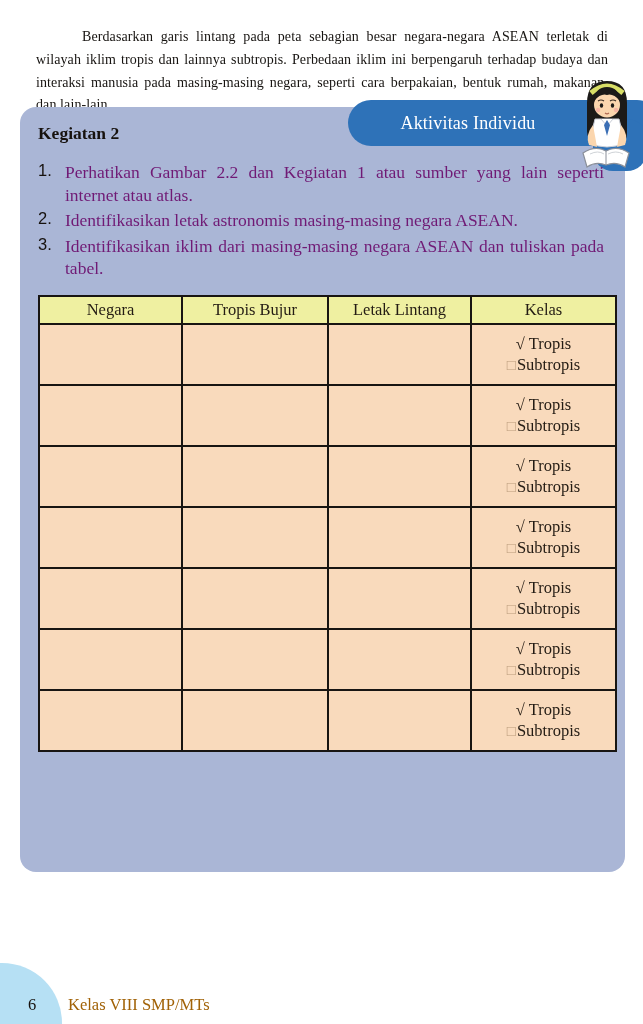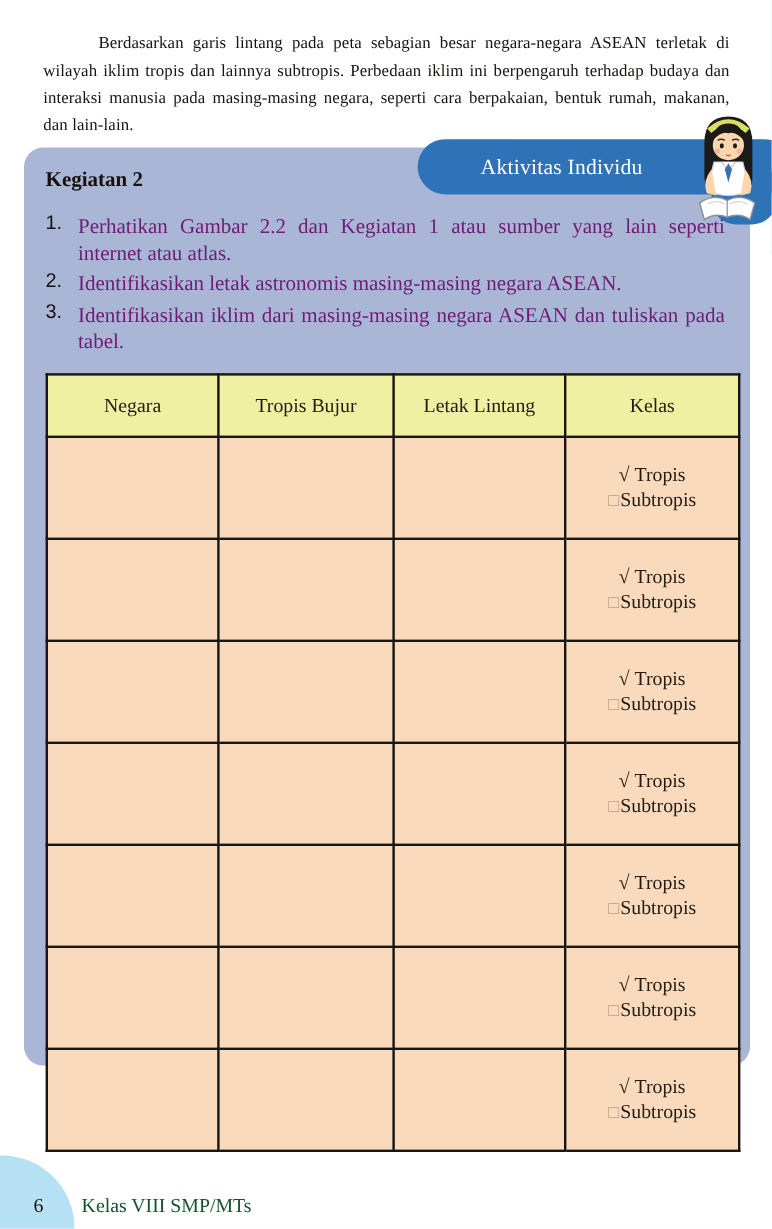--- a/index.html
+++ b/index.html
@@ -11,21 +11,21 @@
 
   
   .intro {
     position:absolute; left:36px; top:12px; width:572px;
     font-size:14px; line-height:22.8px; color:#161310;
     text-align:justify; text-indent:46px; letter-spacing:0.1px;
   }
 
   
   .panel {
-    position:absolute; left:20px; top:123px; width:605px; height:765px;
+    position:absolute; left:20px; top:107px; width:605px; height:765px;
     background:#aab6d6; border-radius:16px;
   }
   .panel-title {
     position:absolute; left:18px; top:16px;
     font-size:17.5px; font-weight:bold; color:#17120e;
   }
 
   
   .badge {
     position:absolute; left:328px; top:-7px; width:312px; height:46px;
@@ -53,42 +53,42 @@
     padding-right:6px;
   }
 
   
   .tbl-wrap { position:absolute; left:18px; top:188px; }
   table.climate {
     border-collapse:collapse; table-layout:fixed; width:577px;
     font-size:16.5px; color:#241c14;
   }
   table.climate th, table.climate td {
-    border:2px solid #181512; padding:12px; text-align:center; vertical-align:middle;
+    border:2px solid #181512; padding:0; text-align:center; vertical-align:middle;
   }
   table.climate th {
     background:#eff0a1; height:26px; font-weight:normal; font-size:16.5px;
   }
   table.climate td { background:#f9dabc; height:59px; }
   col.c-negara { width:143px; } col.c-bujur { width:146px; }
   col.c-lintang { width:143px; } col.c-iklim { width:145px; }
   .opt { line-height:21px; }
   .sym-check { color:#2e241b; margin-right:4px; }
   .sym-box { color:#bb9c7c; margin-right:1px; font-size:15px; }
 
   
   .footer-corner {
     position:absolute; left:0; bottom:0; width:62px; height:61px;
     background:#b6e0f4; border-top-right-radius:60px;
   }
   .footer-pagenum {
     position:absolute; left:28px; bottom:9px; font-size:16.5px; color:#17120e;
   }
   .footer-edition {
-    position:absolute; left:68px; bottom:9px; font-size:16.5px; color:#14532d;
+    position:absolute; left:68px; bottom:9px; font-size:16.5px; color:#a16207;
   }
 </style>
 </head>
 <body>
 
 <div class="page">
 
   <p class="intro">Berdasarkan garis lintang pada peta sebagian besar negara-negara ASEAN terletak di wilayah iklim tropis dan lainnya subtropis. Perbedaan iklim ini berpengaruh terhadap budaya dan interaksi manusia pada masing-masing negara, seperti cara berpakaian, bentuk rumah, makanan, dan lain-lain.</p>
 
   <div class="panel">

